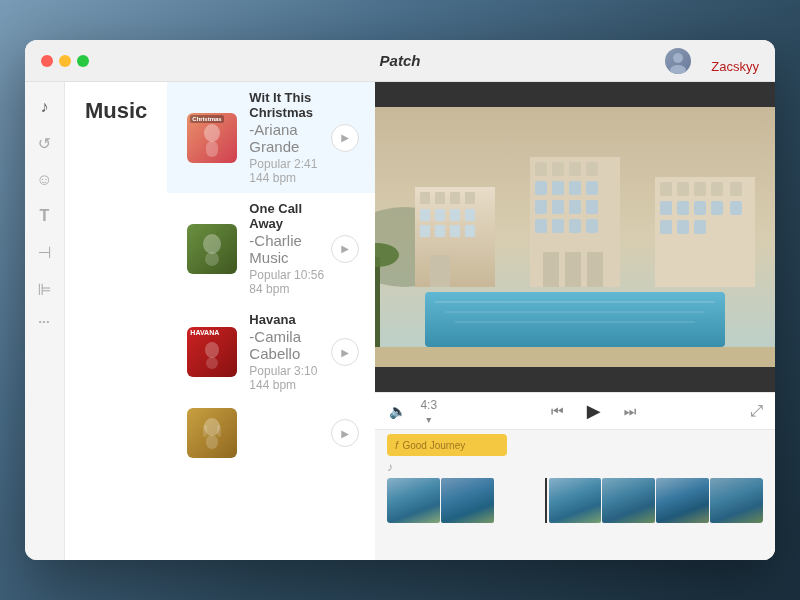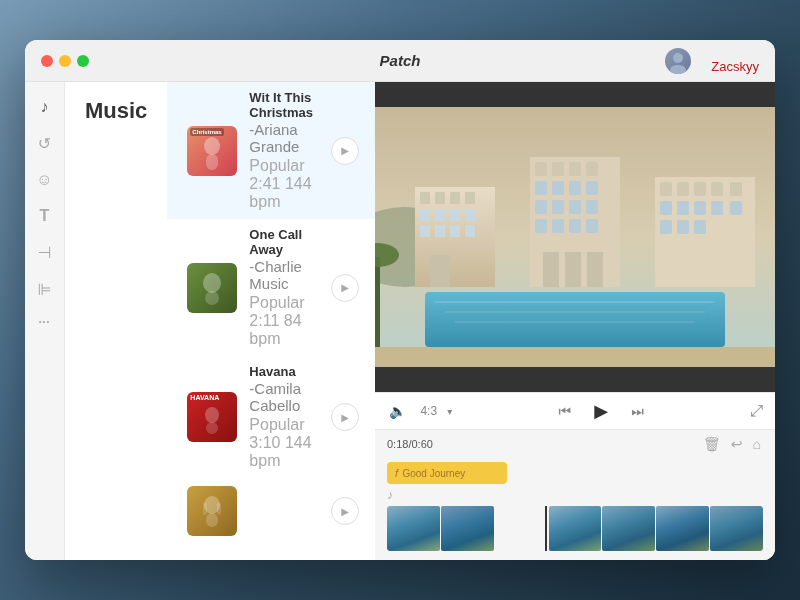--- a/index.html
+++ b/index.html
@@ -75,21 +75,21 @@
     }
     .music-item.active { background: #f0f8ff; }
     .music-thumb {
       width: 50px; height: 50px; border-radius: 6px;
       flex-shrink: 0; object-fit: cover;
       margin-right: 12px;
     }
     .music-info { flex: 1; }
     .music-title { font-size: 13px; font-weight: 600; color: #333; }
     .music-artist { font-size: 15px; color: #888; margin-top: 1px; }
-    .music-meta { font-size: 16px; color: #aaa; margin-top: 2px; }
+    .music-meta { font-size: 12px; color: #aaa; margin-top: 2px; }
     .music-play-btn {
       width: 28px; height: 28px; border-radius: 50%;
       border: 1.5px solid #ddd; background: white;
       display: flex; align-items: center; justify-content: center;
       cursor: pointer; flex-shrink: 0; font-size: 10px; color: #aaa;
     }
     
     .right-panel {
       flex: 1; display: flex; flex-direction: column; background: #f5f5f5;
     }
@@ -104,22 +104,22 @@
       display: flex; align-items: center; padding: 0 12px; gap: 12px;
       border-top: 1px solid #e8e8e8; border-bottom: 1px solid #e8e8e8;
       flex-shrink: 0;
     }
     .ctrl-btn {
       background: none; border: none; cursor: pointer;
       font-size: 14px; color: #888; padding: 0 2px;
       display: flex; align-items: center;
     }
     .aspect-ratio {
-      display: flex; align-items: center; gap: 10px;
-      font-size: 12px; color: #888; cursor: pointer;
+      display: flex; align-items: center; gap: 2px;
+      font-size: 12px; color: #888; cursor: pointer; flex-direction: column;
     }
     .play-btn-main {
       width: 32px; height: 32px; background: none; border: none;
       cursor: pointer; font-size: 18px; color: #333;
       display: flex; align-items: center; justify-content: center;
     }
     .ctrl-spacer { flex: 1; }
     .fullscreen-btn {
       background: none; border: none; cursor: pointer;
       font-size: 14px; color: #888;
@@ -234,21 +234,21 @@
         <div class="music-item">
           <div class="music-thumb thumb-charlie" style="width:50px;height:50px;border-radius:6px;flex-shrink:0;margin-right:12px;">
             <svg width="30" height="38" viewBox="0 0 30 38">
               <ellipse cx="15" cy="14" rx="9" ry="10" fill="rgba(255,255,255,0.3)"></ellipse>
               <rect x="8" y="22" width="14" height="14" rx="7" fill="rgba(255,255,255,0.2)"></rect>
             </svg>
           </div>
           <div class="music-info">
             <div class="music-title">One Call Away</div>
             <div class="music-artist">-Charlie Music</div>
-            <div class="music-meta">Popular  2:11  84 bpm</div>
+            <div class="music-meta">Popular  10:56  84 bpm</div>
           </div>
           <div class="music-play-btn">▶</div>
         </div>
 
         <div class="music-item">
           <div class="music-thumb thumb-camila" style="width:50px;height:50px;border-radius:6px;flex-shrink:0;margin-right:12px;position:relative;display:flex;align-items:center;justify-content:center;">
             <span style="position:absolute;top:2px;left:3px;font-size:7px;color:white;font-weight:700;">HAVANA</span>
             <svg width="26" height="32" viewBox="0 0 26 32" style="margin-top:6px;">
               <ellipse cx="13" cy="11" rx="7" ry="8" fill="rgba(255,255,255,0.25)"></ellipse>
               <rect x="7" y="18" width="12" height="12" rx="6" fill="rgba(255,255,255,0.18)"></rect>
@@ -382,28 +382,20 @@
         </div>
         <div class="ctrl-spacer"></div>
         <button class="ctrl-btn">⏮</button>
         <button class="play-btn-main">▶</button>
         <button class="ctrl-btn">⏭</button>
         <div class="ctrl-spacer"></div>
         <button class="fullscreen-btn" style="font-size:16px;">⤢</button>
       </div>
 
       <div class="timeline-area">
-        <div class="timeline-top">
-          <span class="time-display">0:18/0:60</span>
-          <div class="timeline-icons">
-            <button class="timeline-icon-btn">🗑</button>
-            <button class="timeline-icon-btn">↩</button>
-            <button class="timeline-icon-btn">⌂</button>
-          </div>
-        </div>
         <div class="timeline-track-area">
           <div class="yellow-track">
             <span style="font-size:11px;">𝑓</span>
             <span>Good Journey</span>
           </div>
           <div class="music-track-row">
             <span class="music-track-icon">♪</span>
           </div>
           <div class="filmstrip-area" style="position:relative;">
 

